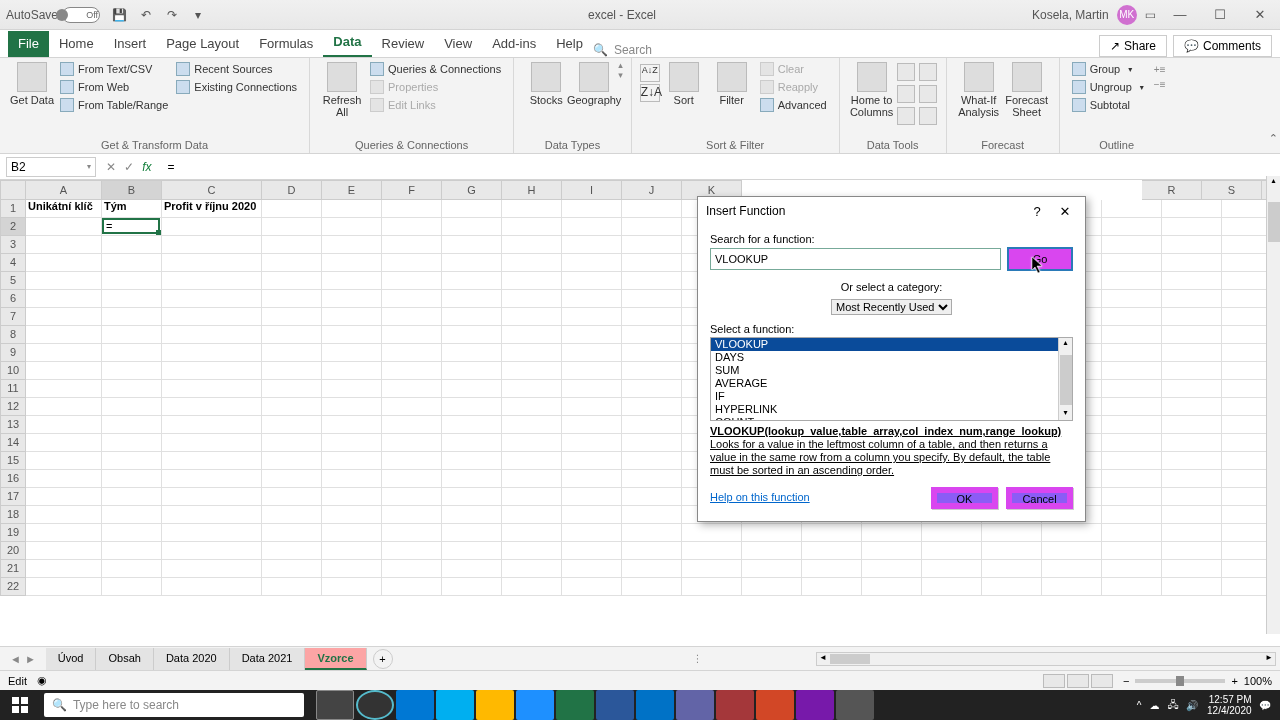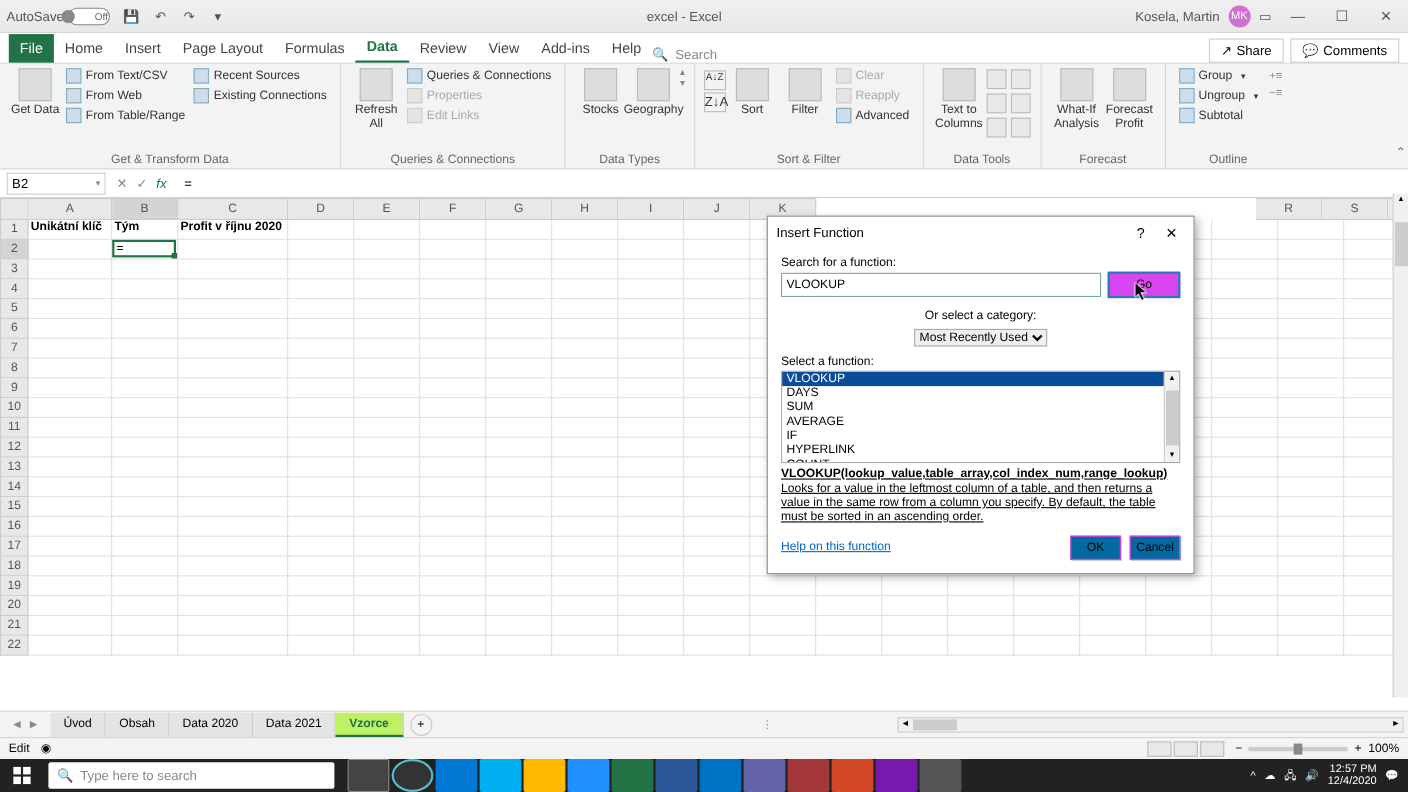--- a/index.html
+++ b/index.html
@@ -66,21 +66,21 @@
 .cell.wide { width:100px; }
 .cell.bold { font-weight:600; }
 .activecell { position:absolute; border:2px solid #217346; background:#fff; font-size:11px; padding:0 2px;}
 .activecell::after { content:""; position:absolute; right:-3px; bottom:-3px; width:5px;height:5px; background:#217346;}
 
 
 .sheettabs { position:absolute; left:0; right:0; bottom:50px; height:24px; border-top:1px solid #d4d4d4; display:flex; align-items:center; font-size:11px; background:#f3f3f3;}
 .sheettabs .nav { display:flex; gap:4px; padding:0 10px; color:#888;}
 .sheettabs .tabs { display:flex; }
 .sheettabs .tab { padding:4px 12px; background:#e4e4e4; border-right:1px solid #ccc; }
-.sheettabs .tab.active { background:#bef264; border-bottom:2px solid #217346; font-weight:600; color:#217346;}
+.sheettabs .tab.active { background:#fca5a5; border-bottom:2px solid #217346; font-weight:600; color:#217346;}
 .addsheet { width:20px;height:20px;border:1px solid #ccc;border-radius:50%;margin-left:6px;display:flex;align-items:center;justify-content:center;}
 .sheettabs .hscroll { flex:1; display:flex; justify-content:flex-end; padding-right:4px;}
 .hscroll .bar { width:460px; height:14px; background:#f0f0f0; border:1px solid #ccc; display:flex;}
 .hscroll .bar .thumb{ width:40px; background:#ccc; margin:1px;}
 
 
 .statusbar { position:absolute; left:0;right:0;bottom:30px; height:20px; border-top:1px solid #d4d4d4; display:flex; align-items:center; font-size:11px; padding:0 8px; justify-content:space-between; background:#f3f3f3;}
 .statusbar .views { display:flex; gap:2px;}
 .statusbar .views div{ width:22px;height:14px;border:1px solid #bbb; background:#e8e8e8;}
 .zoom { display:flex; align-items:center; gap:6px;}
@@ -113,21 +113,21 @@
 .funclist{border:1px solid #aaa;height:84px;margin-top:2px;overflow:hidden;position:relative;}
 .funclist .item{height:13px;padding:0 4px;line-height:13px;}
 .funclist .item.sel{background:#0a4b9a;color:#fff;}
 .funclist .scroll{position:absolute;right:0;top:0;bottom:0;width:14px;background:#f0f0f0;border-left:1px solid #ccc;display:flex;flex-direction:column;justify-content:space-between;align-items:center;font-size:8px;}
 .funclist .scroll div{height:12px;}
 .funclist .scroll .th{background:#ccc;height:50px;width:12px;margin-top:1px;}
 .desc{margin-top:4px;line-height:13px;text-decoration:underline;}
 .desc b{font-weight:700;}
 .helplink{color:#0066cc;text-decoration:underline;margin-top:14px;display:inline-block;}
 .dbtns{display:flex;gap:8px;justify-content:flex-end;margin-top:-16px;}
-.dbtns button{width:46px;height:22px;border:1px solid #d946ef;background:#0369a1;font-size:11px;box-shadow:1px 1px 0 #ccc;}
+.dbtns button{width:67px;height:22px;border:6px solid #d946ef;background:#8b5cf6;font-size:11px;box-shadow:1px 1px 0 #ccc;}
 
 .cursor{position:absolute;left:1031px;top:256px;width:14px;height:18px;pointer-events:none;}
 .cursor svg{width:14px;height:18px;filter:drop-shadow(0 0 1px #fff);}
 
 .vscroll{position:absolute;right:0;top:176px;width:14px;height:458px;background:#f0f0f0;border-left:1px solid #ccc;}
 .vscroll .th{width:12px;height:40px;background:#ccc;margin:14px auto 0;}
 .collapse{position:absolute;right:2px;top:132px;font-size:11px;color:#666;}
 </style>
 </head>
 <body>
@@ -287,21 +287,21 @@
             <span>Advanced</span>
           </div>
       </div>
     </div>
     <div class="label">Sort &amp; Filter</div>
   </div>
   <div class="group">
     <div class="body">
       <div class="bigbtn">
           <div class="icon"></div>
-          <span>Text to
+          <span>Home to
 Columns</span>
         </div>
       <div style="display:grid;grid-template-columns:repeat(2,20px);gap:2px;padding-top:2px;">
         <div class="iconbox" style="width:18px;height:18px"></div>
         <div class="iconbox" style="width:18px;height:18px"></div>
         <div class="iconbox" style="width:18px;height:18px"></div>
         <div class="iconbox" style="width:18px;height:18px"></div>
         <div class="iconbox" style="width:18px;height:18px"></div>
         <div class="iconbox" style="width:18px;height:18px"></div>
       </div>
@@ -311,21 +311,21 @@
   <div class="group">
     <div class="body">
       <div class="bigbtn">
           <div class="icon"></div>
           <span>What-If
 Analysis</span>
         </div>
       <div class="bigbtn">
           <div class="icon"></div>
           <span>Forecast
-Profit</span>
+Sheet</span>
         </div>
     </div>
     <div class="label">Forecast</div>
   </div>
   <div class="group" style="border-right:none;">
     <div class="body">
       <div class="smallstack">
         <div>
             <span class="ic"></span>
             <span>Group</span>

